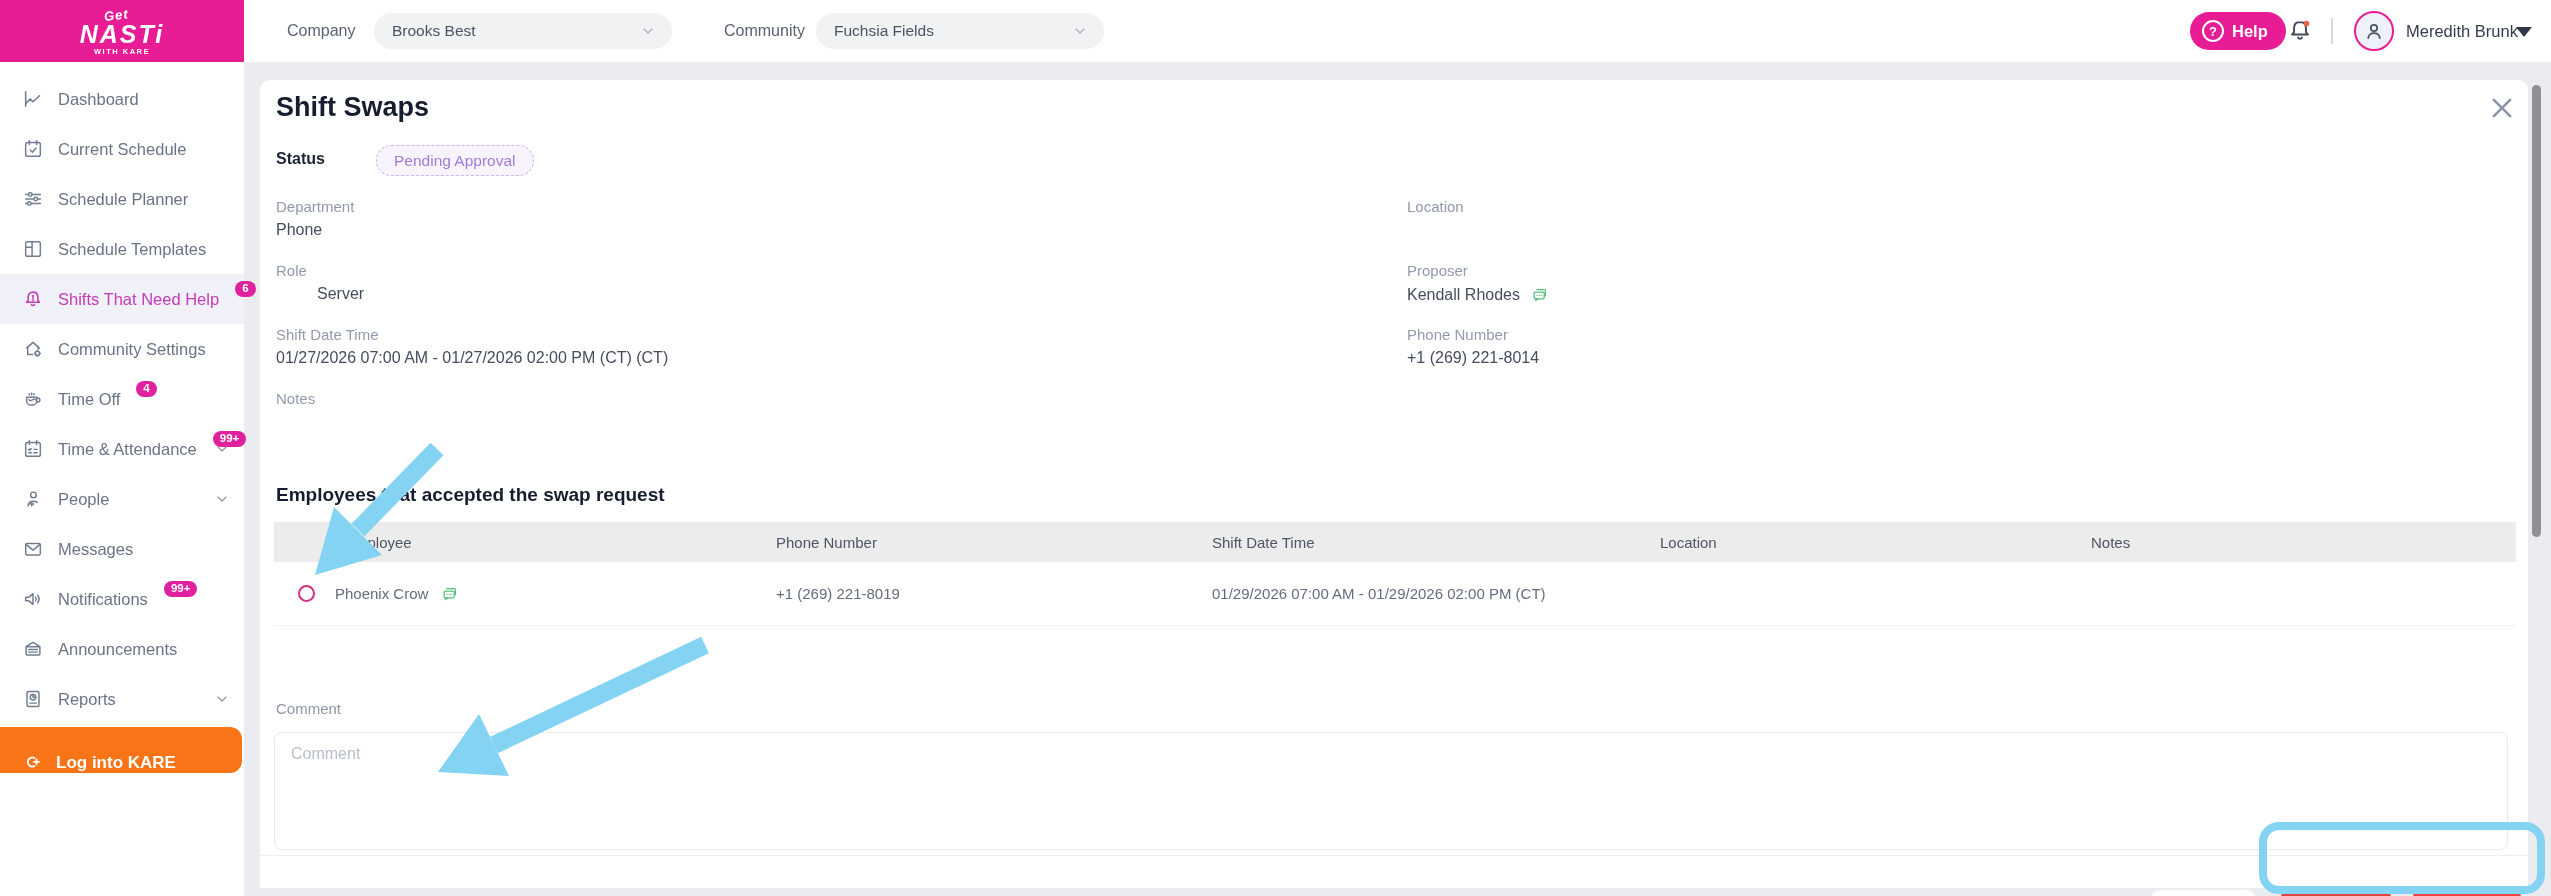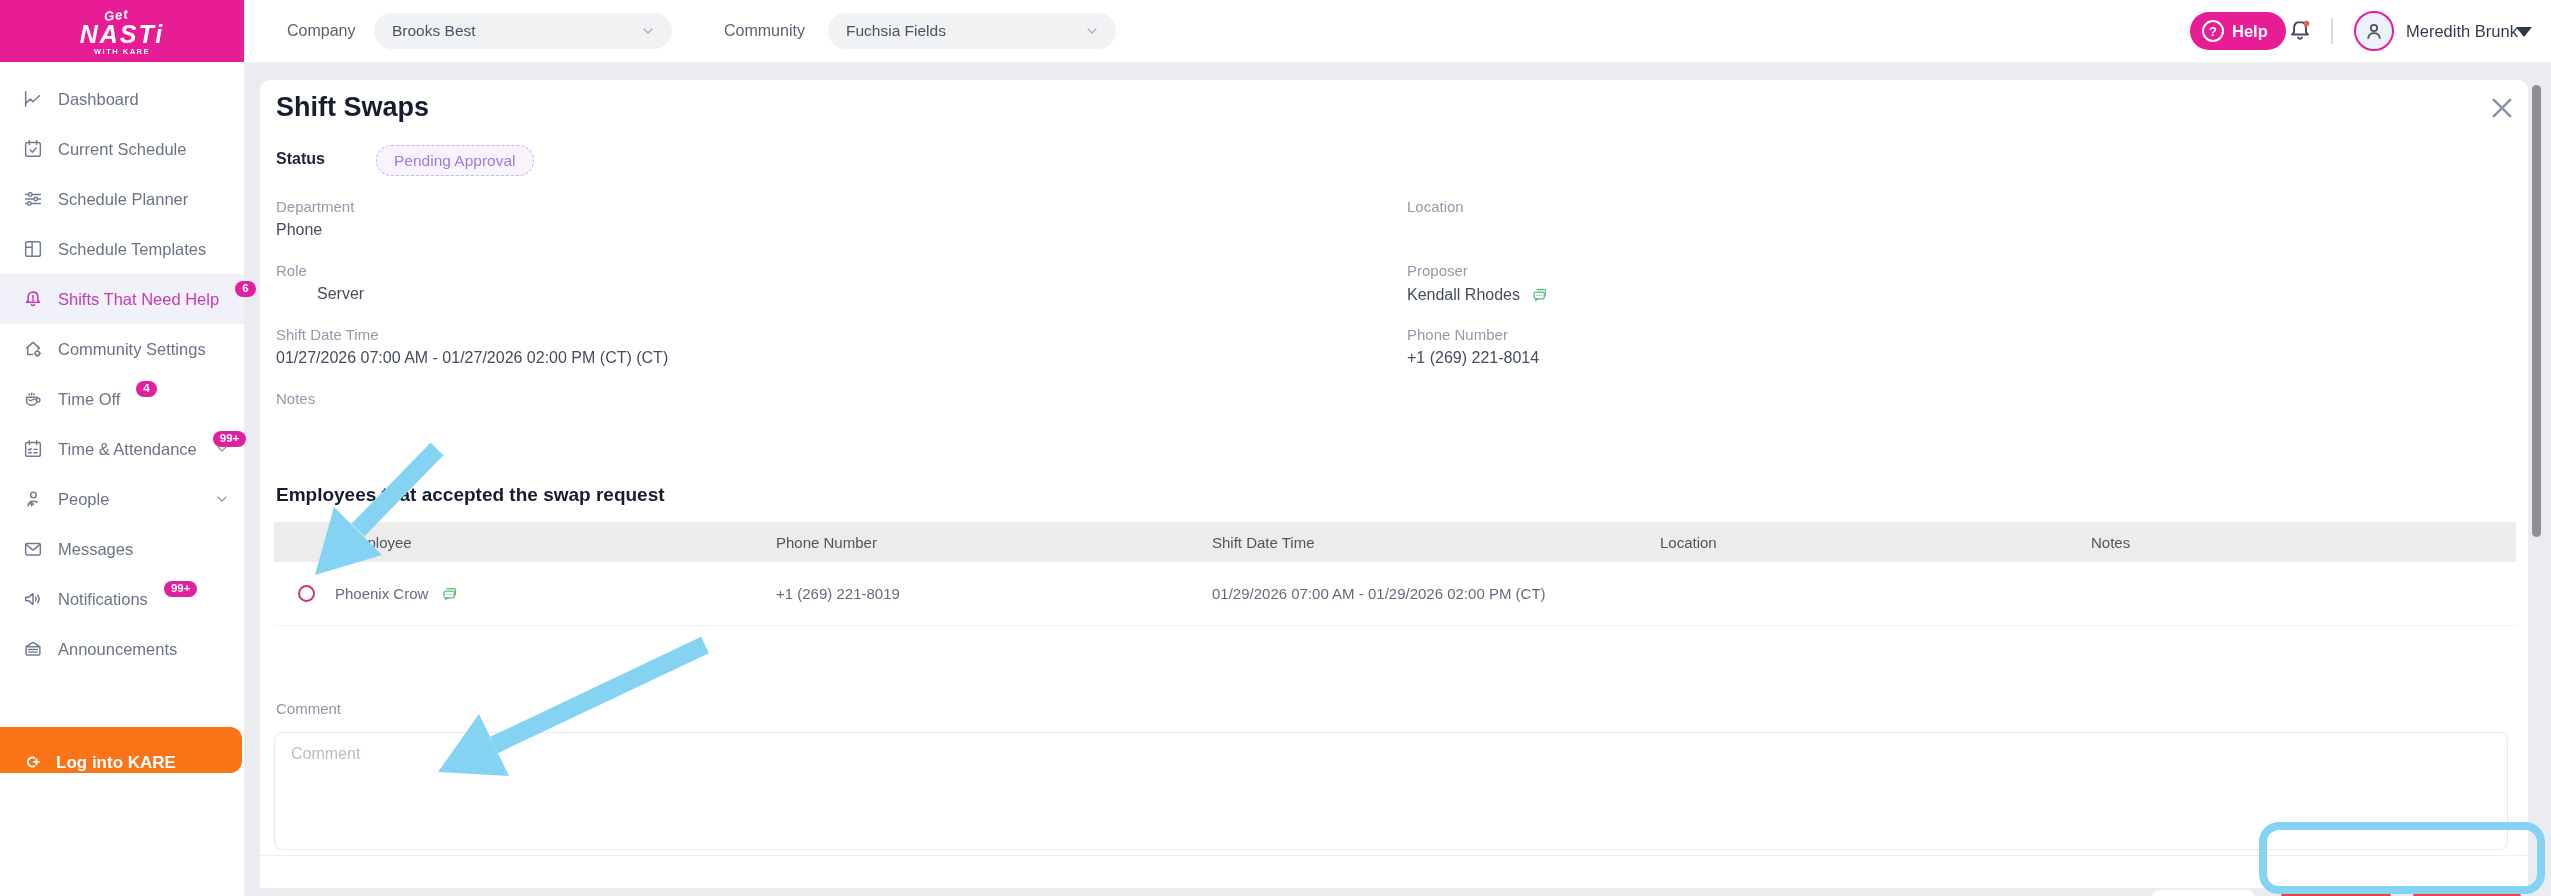--- a/index.html
+++ b/index.html
@@ -251,39 +251,48 @@
           </svg>
         <span class="nav-label">Notifications</span>
         <span class="badge">99+</span>
       </div>
       <div class="nav-item">
         <svg class="nico" viewBox="0 0 24 24">
             <use href="#i-board"></use>
           </svg>
         <span class="nav-label">Announcements</span>
       </div>
+      <div class="nav-item">
+        <svg class="nico" viewBox="0 0 24 24">
+            <use href="#i-report"></use>
+          </svg>
+        <span class="nav-label">Reports</span>
+        <svg class="chev" viewBox="0 0 24 24">
+            <use href="#i-chevdown"></use>
+          </svg>
+      </div>
     </div>
     <div class="kare-btn">
       <svg viewBox="0 0 24 24">
           <use href="#i-kare"></use>
         </svg>
       <span>Log into KARE</span>
     </div>
   </div>
 
   <div class="topbar">
     <div class="tb-label" style="left:43px;">Company</div>
     <div class="select" style="left:130px; width:298px;">
       <span>Brooks Best</span>
       <svg class="sel-chev" viewBox="0 0 24 24">
           <use href="#i-chevdown"></use>
         </svg>
     </div>
     <div class="tb-label" style="left:480px;">Community</div>
-    <div class="select" style="left:584px; width:288px;">
+    <div class="select" style="left:572px; width:288px;">
       <span>Fuchsia Fields</span>
       <svg class="sel-chev" viewBox="0 0 24 24">
           <use href="#i-chevdown"></use>
         </svg>
     </div>
     <div class="help-btn">
       <span class="help-q">?</span>
       <span>Help</span>
     </div>
     <div class="bell-wrap">

